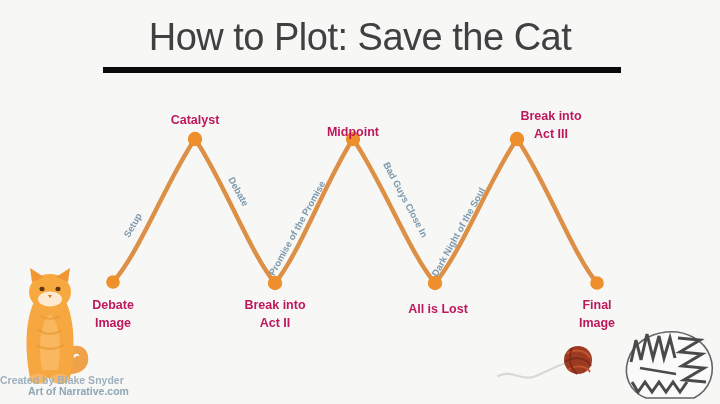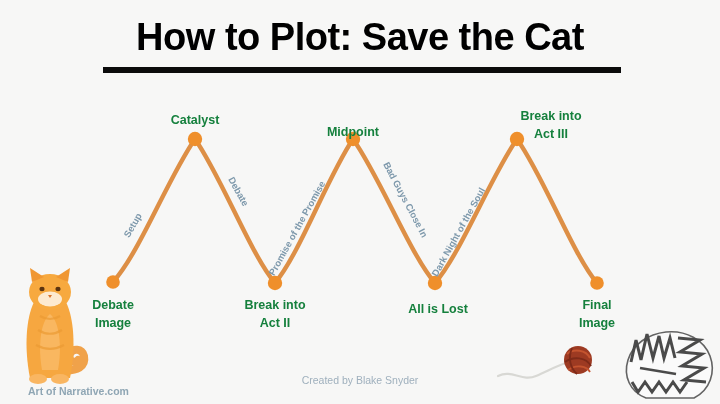--- a/index.html
+++ b/index.html
@@ -9,37 +9,37 @@
     font-family:"Liberation Sans", sans-serif;
     overflow:hidden;
     position:relative;
   }
   #stage{position:absolute;inset:0;}
 
   
   .title{
     position:absolute;left:0;top:18px;width:720px;
     text-align:center;
-    font-size:38px;font-weight:bold;
+    font-size:38px;font-weight:normal;
     letter-spacing:-0.5px;
-    color:#000000;
+    color:#404040;
     line-height:1.05;
   }
   .title-rule{
     position:absolute;left:103px;top:67px;width:518px;height:6px;
     background:#0b0b0b;
   }
 
   
   #plot{position:absolute;left:0;top:0;width:720px;height:404px;}
 
   
   .node-label{
     position:absolute;
-    color:#15803d;
+    color:#be185d;
     font-size:12.5px;
     font-weight:bold;
     text-align:center;
     line-height:1.45;
     white-space:pre-line;
     transform:translateX(-50%);
   }
 
   
   .beat-label{
@@ -47,24 +47,24 @@
     color:#7d98ab;
     font-size:9.5px;
     font-weight:bold;
     white-space:nowrap;
     transform-origin:0 50%;
   }
 
   
   .credit{
     position:absolute;left:0;top:374px;width:720px;
-    text-align:center;
+    text-align:left;
     color:#9fb0bd;
     font-size:10.5px;
-    font-weight:normal;
+    font-weight:bold;
   }
   .watermark{
     position:absolute;left:4px;top:385px;
     color:#8fa6b4;
     font-size:10.5px;
     font-weight:bold;
     margin-left:24px;
   }
 </style>
 </head>

